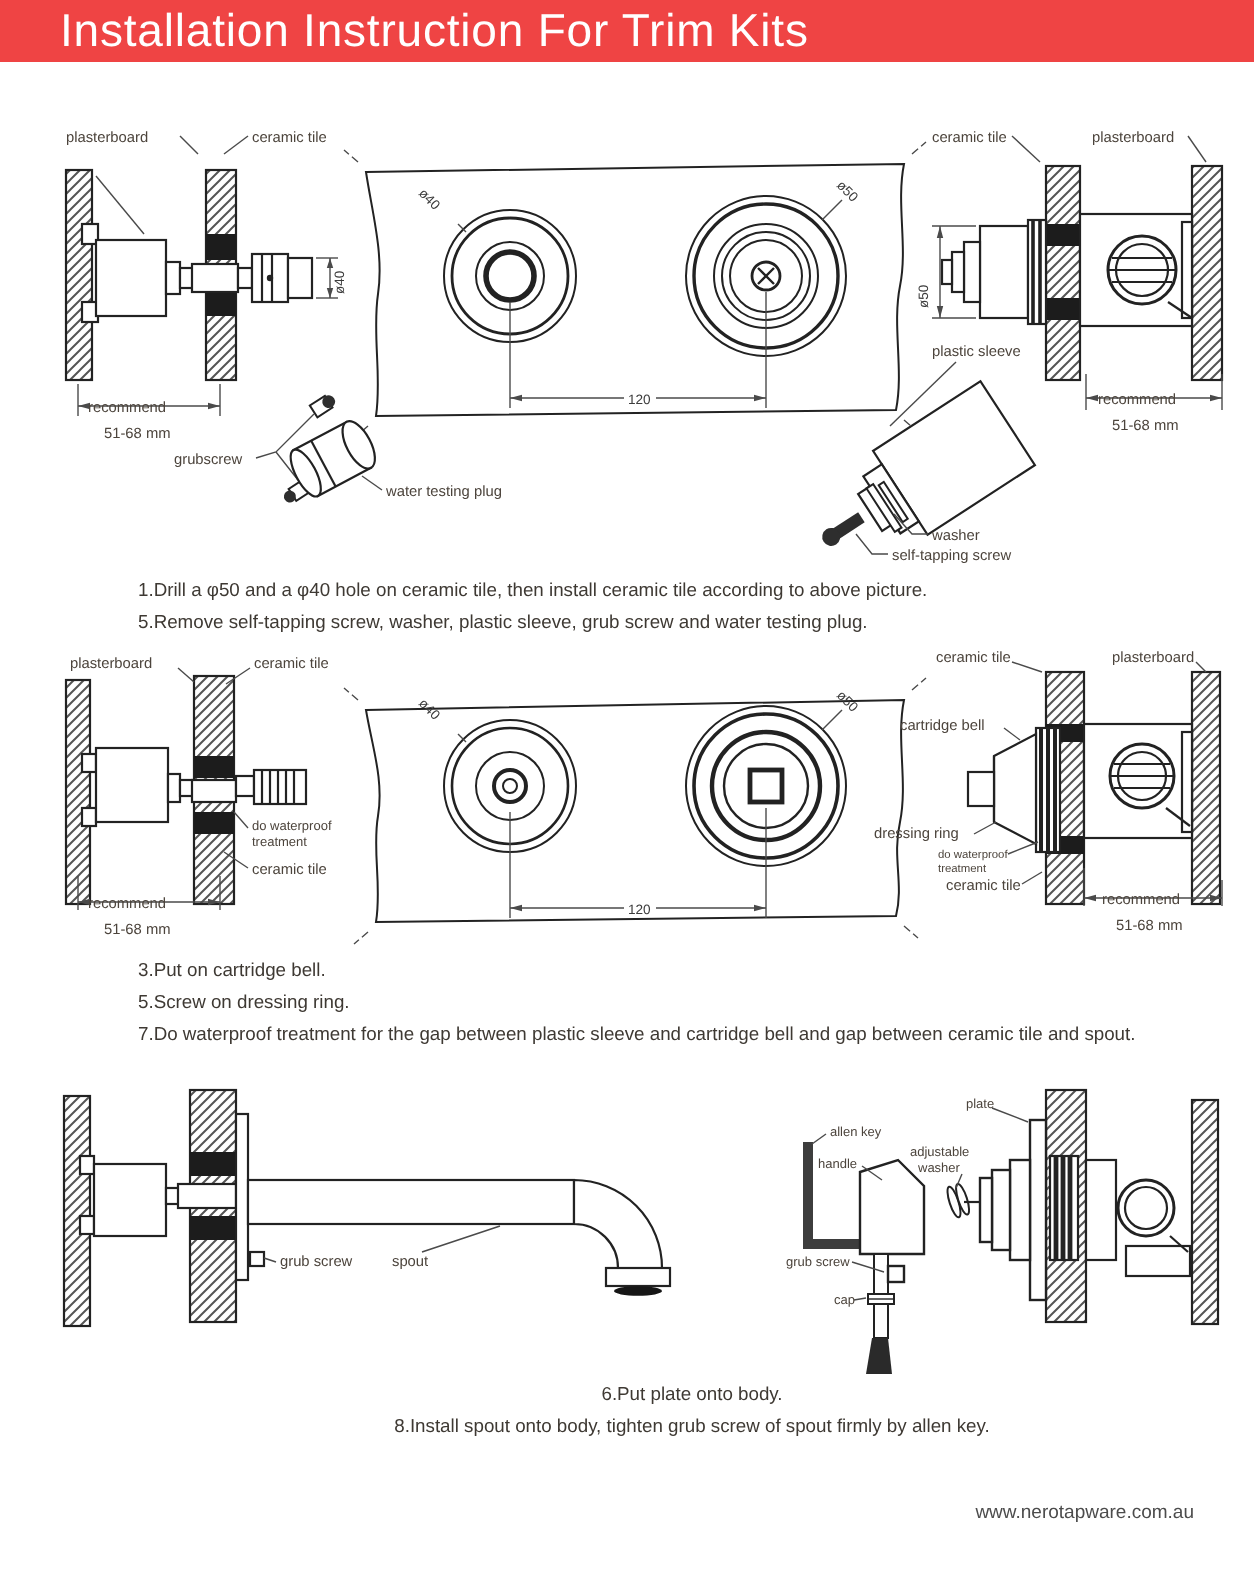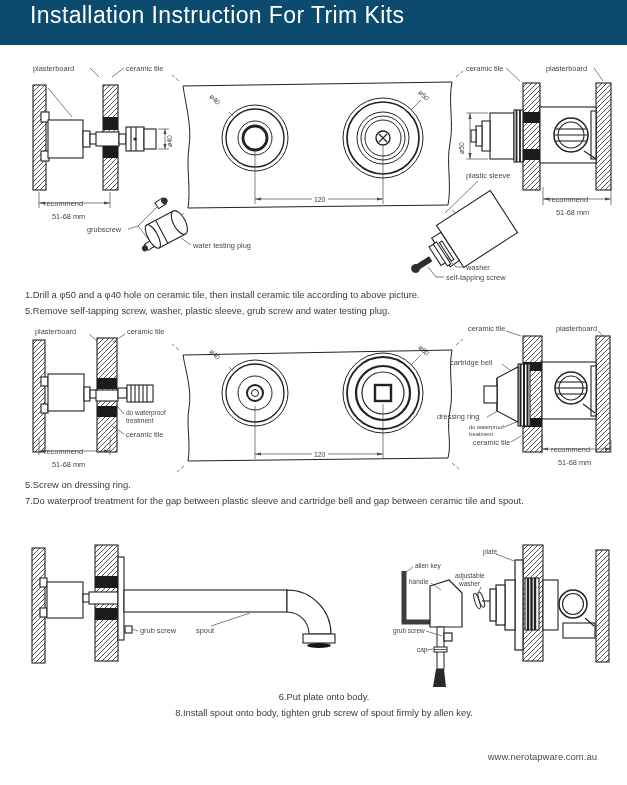--- a/index.html
+++ b/index.html
@@ -1,29 +1,29 @@
 <!DOCTYPE html>
 <html><head>
 <meta charset="utf-8">
 <style>
   html,body{margin:0;padding:0;}
   body{
     width:627px;height:785px;position:relative;background:#ffffff;
     font-family:"Liberation Sans", sans-serif;overflow:hidden;
   }
   .header{
-    position:absolute;left:0;top:0;width:627px;height:45px;
-    background:#0c4a6e;color:#ffffff;font-size:23px;line-height:31px;
+    position:absolute;left:0;top:0;width:627px;height:31px;
+    background:#ef4444;color:#ffffff;font-size:23px;line-height:31px;
     padding-left:30px;box-sizing:border-box;letter-spacing:.4px;white-space:nowrap;
   }
   .fig{position:absolute;left:0;}
   #fig1{top:55px;} #fig2{top:322px;} #fig3{top:538px;}
   .steps{position:absolute;left:25px;width:598px;color:#3e3933;font-size:9.4px;}
   #steps-a{top:287px;} #steps-b{top:477px;} #steps-c{top:689px;text-align:center;}
-  .step{line-height:16px;white-space:nowrap;}
+  .step{line-height:16px;white-space:nowrap;margin-left:44px;}
   .footer{position:absolute;top:751px;right:30px;font-size:9.5px;color:#4c4c4c;}
   svg text{font-family:"Liberation Sans", sans-serif;}
   .lbl{font-size:7.4px;fill:#4c443c;}
   .lbl6{font-size:6.5px;fill:#4c443c;}
   .lbl5{font-size:5.7px;fill:#4c443c;}
   .dim{font-size:6.8px;fill:#3c3c3c;}
 </style>
 </head>
 <body>
 
@@ -303,20 +303,21 @@
   <text class="lbl" x="450" y="43">cartridge bell</text>
   <text class="lbl" x="437" y="97">dressing ring</text>
   <text class="lbl5" x="469" y="107">do waterproof</text>
   <text class="lbl5" x="469" y="114">treatment</text>
   <text class="lbl" x="473" y="123">ceramic tile</text>
   <text class="lbl" x="551" y="130">recommend</text>
   <text class="lbl" x="558" y="143">51-68 mm</text>
 </svg>
 
 <div class="steps" id="steps-b">
+  <div class="step">3.Put on cartridge bell.</div>
   <div class="step">5.Screw on dressing ring.</div>
   <div class="step">7.Do waterproof treatment for the gap between plastic sleeve and cartridge bell and gap between ceramic tile and spout.</div>
 </div>
 
 <svg id="fig3" class="fig" width="627" height="150" viewBox="0 0 627 150">
   <defs>
     <pattern id="h3" width="5" height="5" patternUnits="userSpaceOnUse">
       <path d="M-1,1 l2,-2 M0,5 L5,0 M4,6 l2,-2" stroke="#555" stroke-width="1"></path>
     </pattern>
   </defs>

